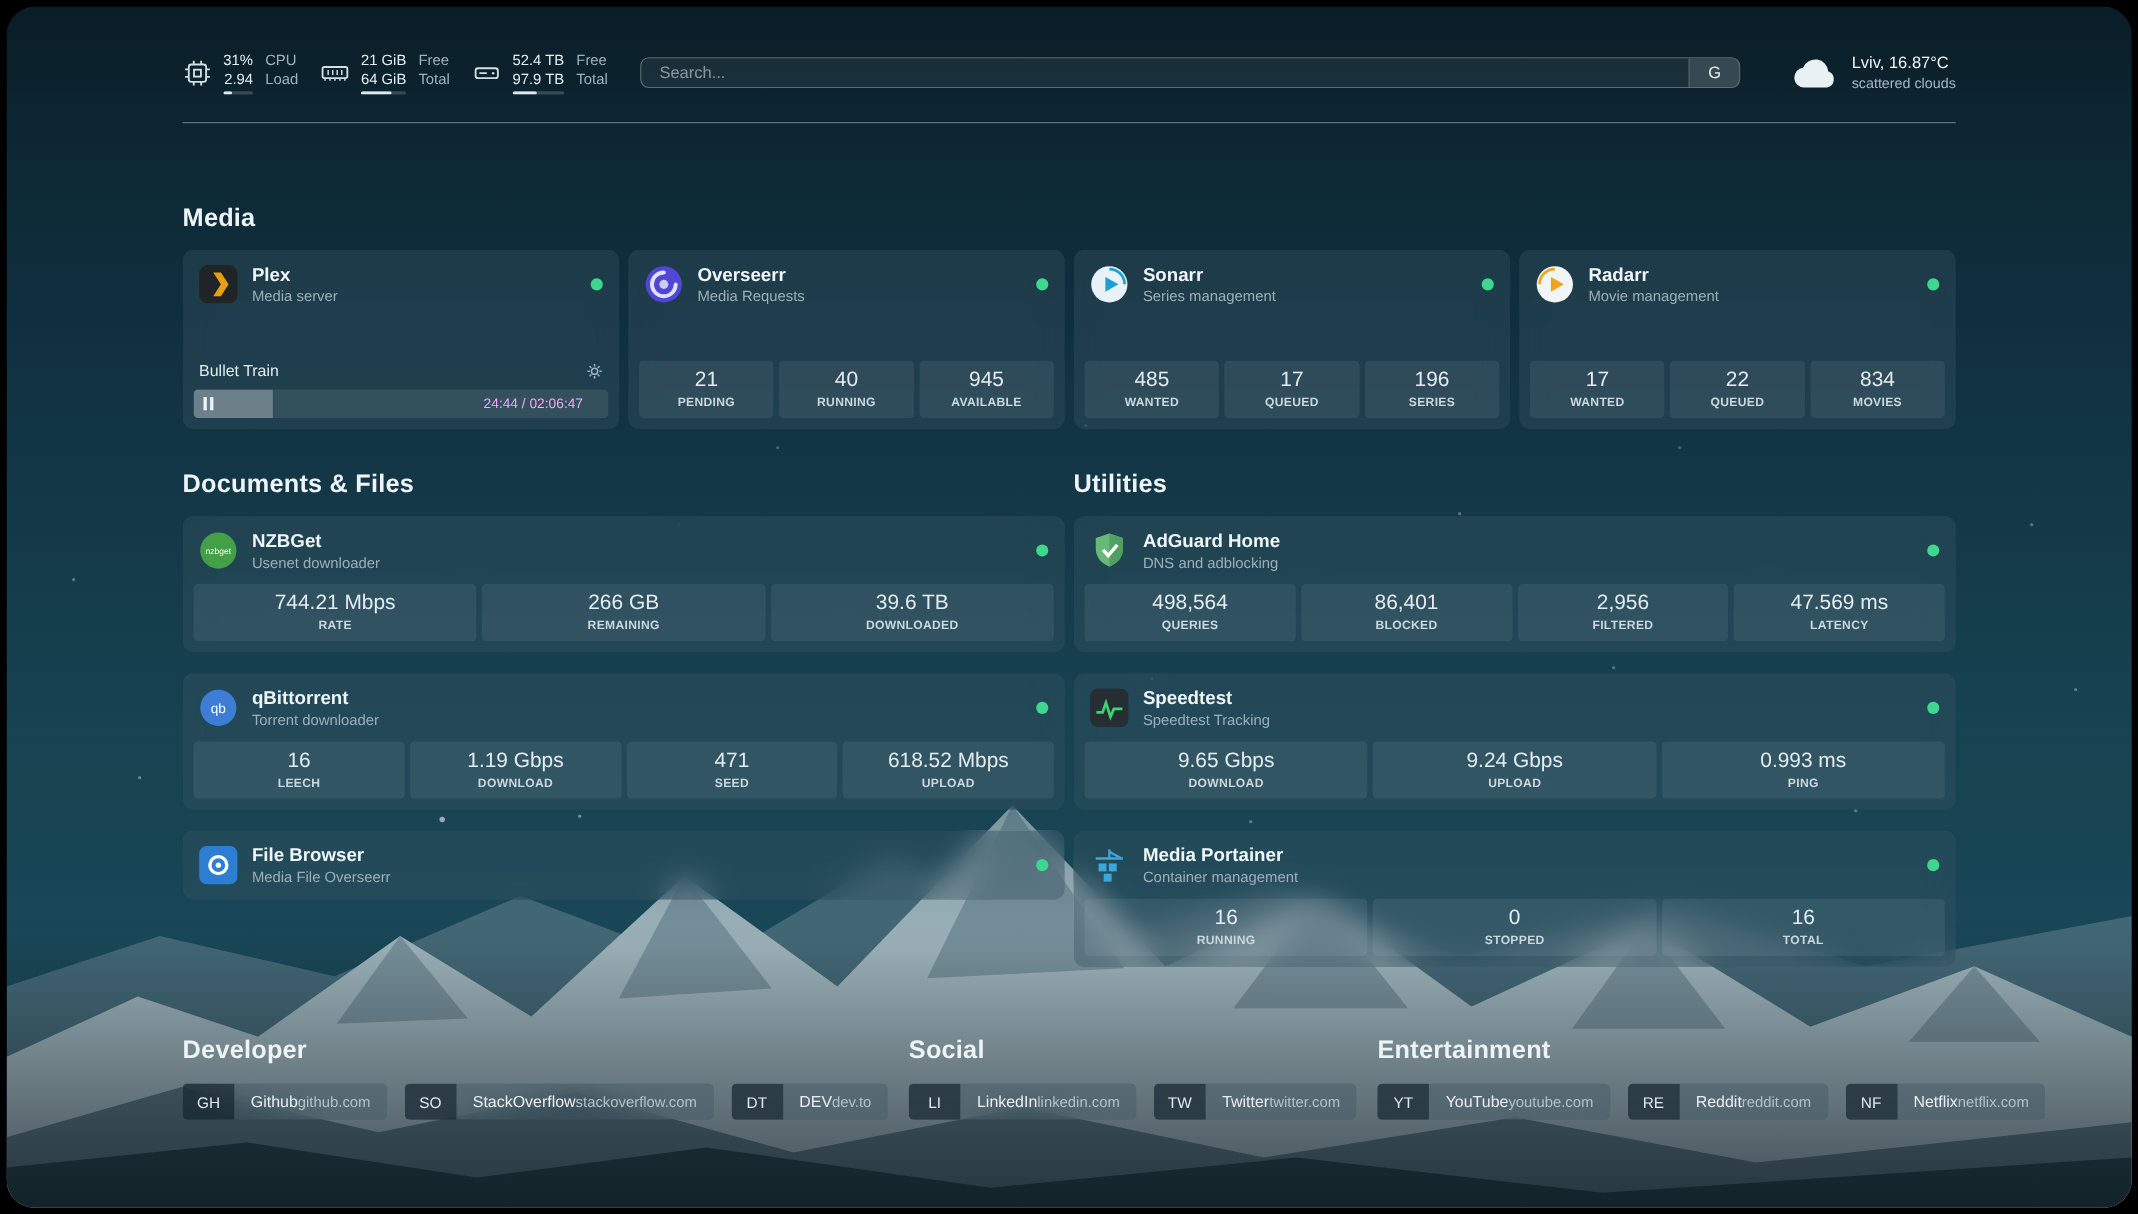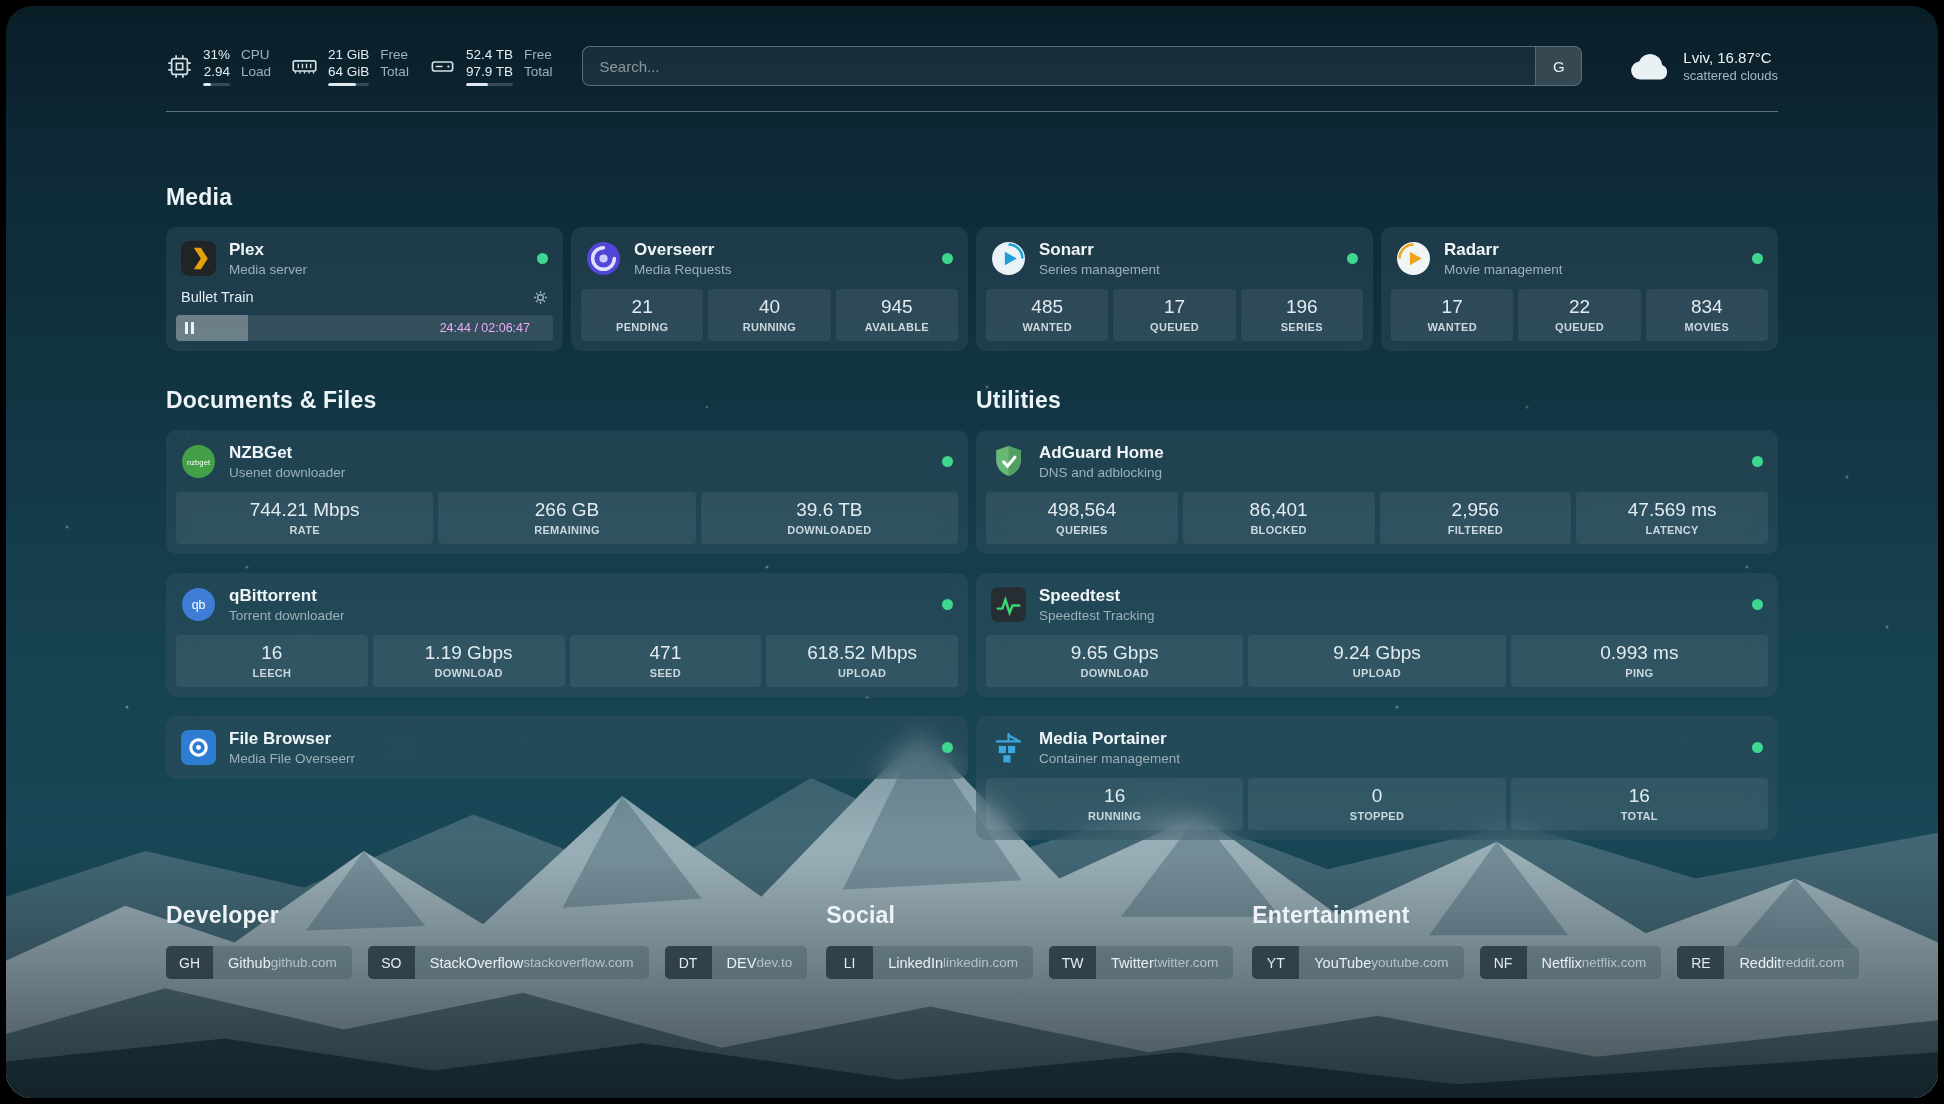--- a/index.html
+++ b/index.html
@@ -30,21 +30,21 @@
   
   .topbar { display:flex; align-items:center; padding-top:40px; }
   .resources { display:flex; gap:20px; }
   .resource { display:flex; align-items:center; gap:10px;justify-content:flex-end; }
   .res-icon svg { width:27px; height:27px; display:block; }
   .res-cols { display:flex; gap:11px; }
   .res-values { display:flex; flex-direction:column; align-items:flex-end; font-size:13.5px; line-height:17px; color:#e6eef2; }
   .res-labels { display:flex; flex-direction:column; font-size:13.5px; line-height:17px; color:#9fb2bb; }
   .res-bar { height:3px; margin-top:3px; border-radius:2px; background:rgba(255,255,255,.18); overflow:hidden; }
   .res-bar i { display:block; height:100%; background:#dde9ef; border-radius:2px; }
-  .search { flex:1; display:flex; align-items:stretch; margin:0 46px 0 30px; height:40px;
+  .search { flex:1; display:flex; align-items:stretch; margin:0 46px 0 30px; height:28px;
     border:1px solid rgba(255,255,255,.3); border-radius:8px; background:rgba(255,255,255,.06); overflow:hidden; }
   .search input { flex:1; background:transparent; border:none; outline:none; color:#eaf1f5; padding:0 16px; font-size:15px; font-family:inherit; }
   .search input::placeholder { color:rgba(225,236,242,.55); }
   .search-provider { width:46px; border:none; border-left:1px solid rgba(255,255,255,.16); background:rgba(255,255,255,.13);
     color:#eaf1f5; font-size:15px; font-family:inherit; cursor:pointer; }
   .weather { display:flex; align-items:center; gap:13px; }
   .weather-icon svg { width:42px; height:30px; display:block; }
   .weather-loc { font-size:15px; color:#eef4f7; }
   .weather-cond { font-size:13px; color:#a7b9c2; margin-top:2px;text-align:right; }
   .divider { margin-top:25px; border-top:1px solid rgba(255,255,255,.35); }
@@ -66,21 +66,21 @@
   .svc-icon svg { width:35px; height:35px; display:block; }
   .svc-name { font-size:17px; font-weight:700; color:#f0f5f7; }
   .svc-desc { font-size:13.5px; color:#9db0b9; margin-top:2px; }
   .status-dot { margin-left:auto; width:11px; height:11px; border-radius:50%; flex-shrink:0; }
   .card-stats { display:flex; gap:5px; margin-top:auto; }
   .stat { flex:1; background:rgba(255,255,255,.07); border-radius:4px; padding:7px 4px 8px; text-align:center; }
   .stat-value { font-size:19px; color:#e3ecf0; }
   .stat-label { font-size:11px; font-weight:700; color:#cbd8de; margin-top:3px; letter-spacing:.3px; }
 
   
-  .np-row { display:flex; align-items:center; justify-content:space-between; padding:0 5px 8px; font-size:14.5px; color:#e3ecf0; }
+  .np-row { display:flex; justify-content:space-between; padding:0 5px 8px; font-size:14.5px; color:#e3ecf0;margin-top:41px; }
   .np-gear { cursor:pointer; display:flex; }
   .np-gear svg { width:15px; height:15px; }
   .np-progress { position:relative; height:26px; border-radius:4px; background:rgba(255,255,255,.09); overflow:hidden; display:flex; align-items:center; margin-top:auto; }
   .np-fill { position:absolute; top:0; bottom:0; left:0; background:rgba(255,255,255,.28); }
   .np-pause { position:relative; margin-left:9px; display:flex; gap:3px; cursor:pointer; }
   .np-pause i { width:3px; height:12px; background:#edf3f6; display:block; }
   .np-time { position:relative; margin-left:auto; margin-right:23px; font-size:12.5px; color:#f0abfc; }
 
   
   .bookmarks-grid { display:grid; grid-template-columns:repeat(3,1fr); column-gap:19px; margin-top:62px; padding-bottom:36px; }
@@ -576,26 +576,26 @@
         </section>
         <section class="bm-group">
           <h2 class="section-title">Entertainment</h2>
           <div class="bm-rows">
             <div class="bm-row">
               <span class="bm-abbr">YT</span>
               <span class="bm-name">YouTube</span>
               <span class="bm-url">youtube.com</span>
             </div>
             <div class="bm-row">
+              <span class="bm-abbr">RE</span>
+              <span class="bm-name">Reddit</span>
+              <span class="bm-url">reddit.com</span>
+            </div>
+            <div class="bm-row">
               <span class="bm-abbr">NF</span>
               <span class="bm-name">Netflix</span>
               <span class="bm-url">netflix.com</span>
-            </div>
-            <div class="bm-row">
-              <span class="bm-abbr">RE</span>
-              <span class="bm-name">Reddit</span>
-              <span class="bm-url">reddit.com</span>
             </div>
           </div>
         </section>
       </div>
   </div>
 </div>
 
 </body></html>

